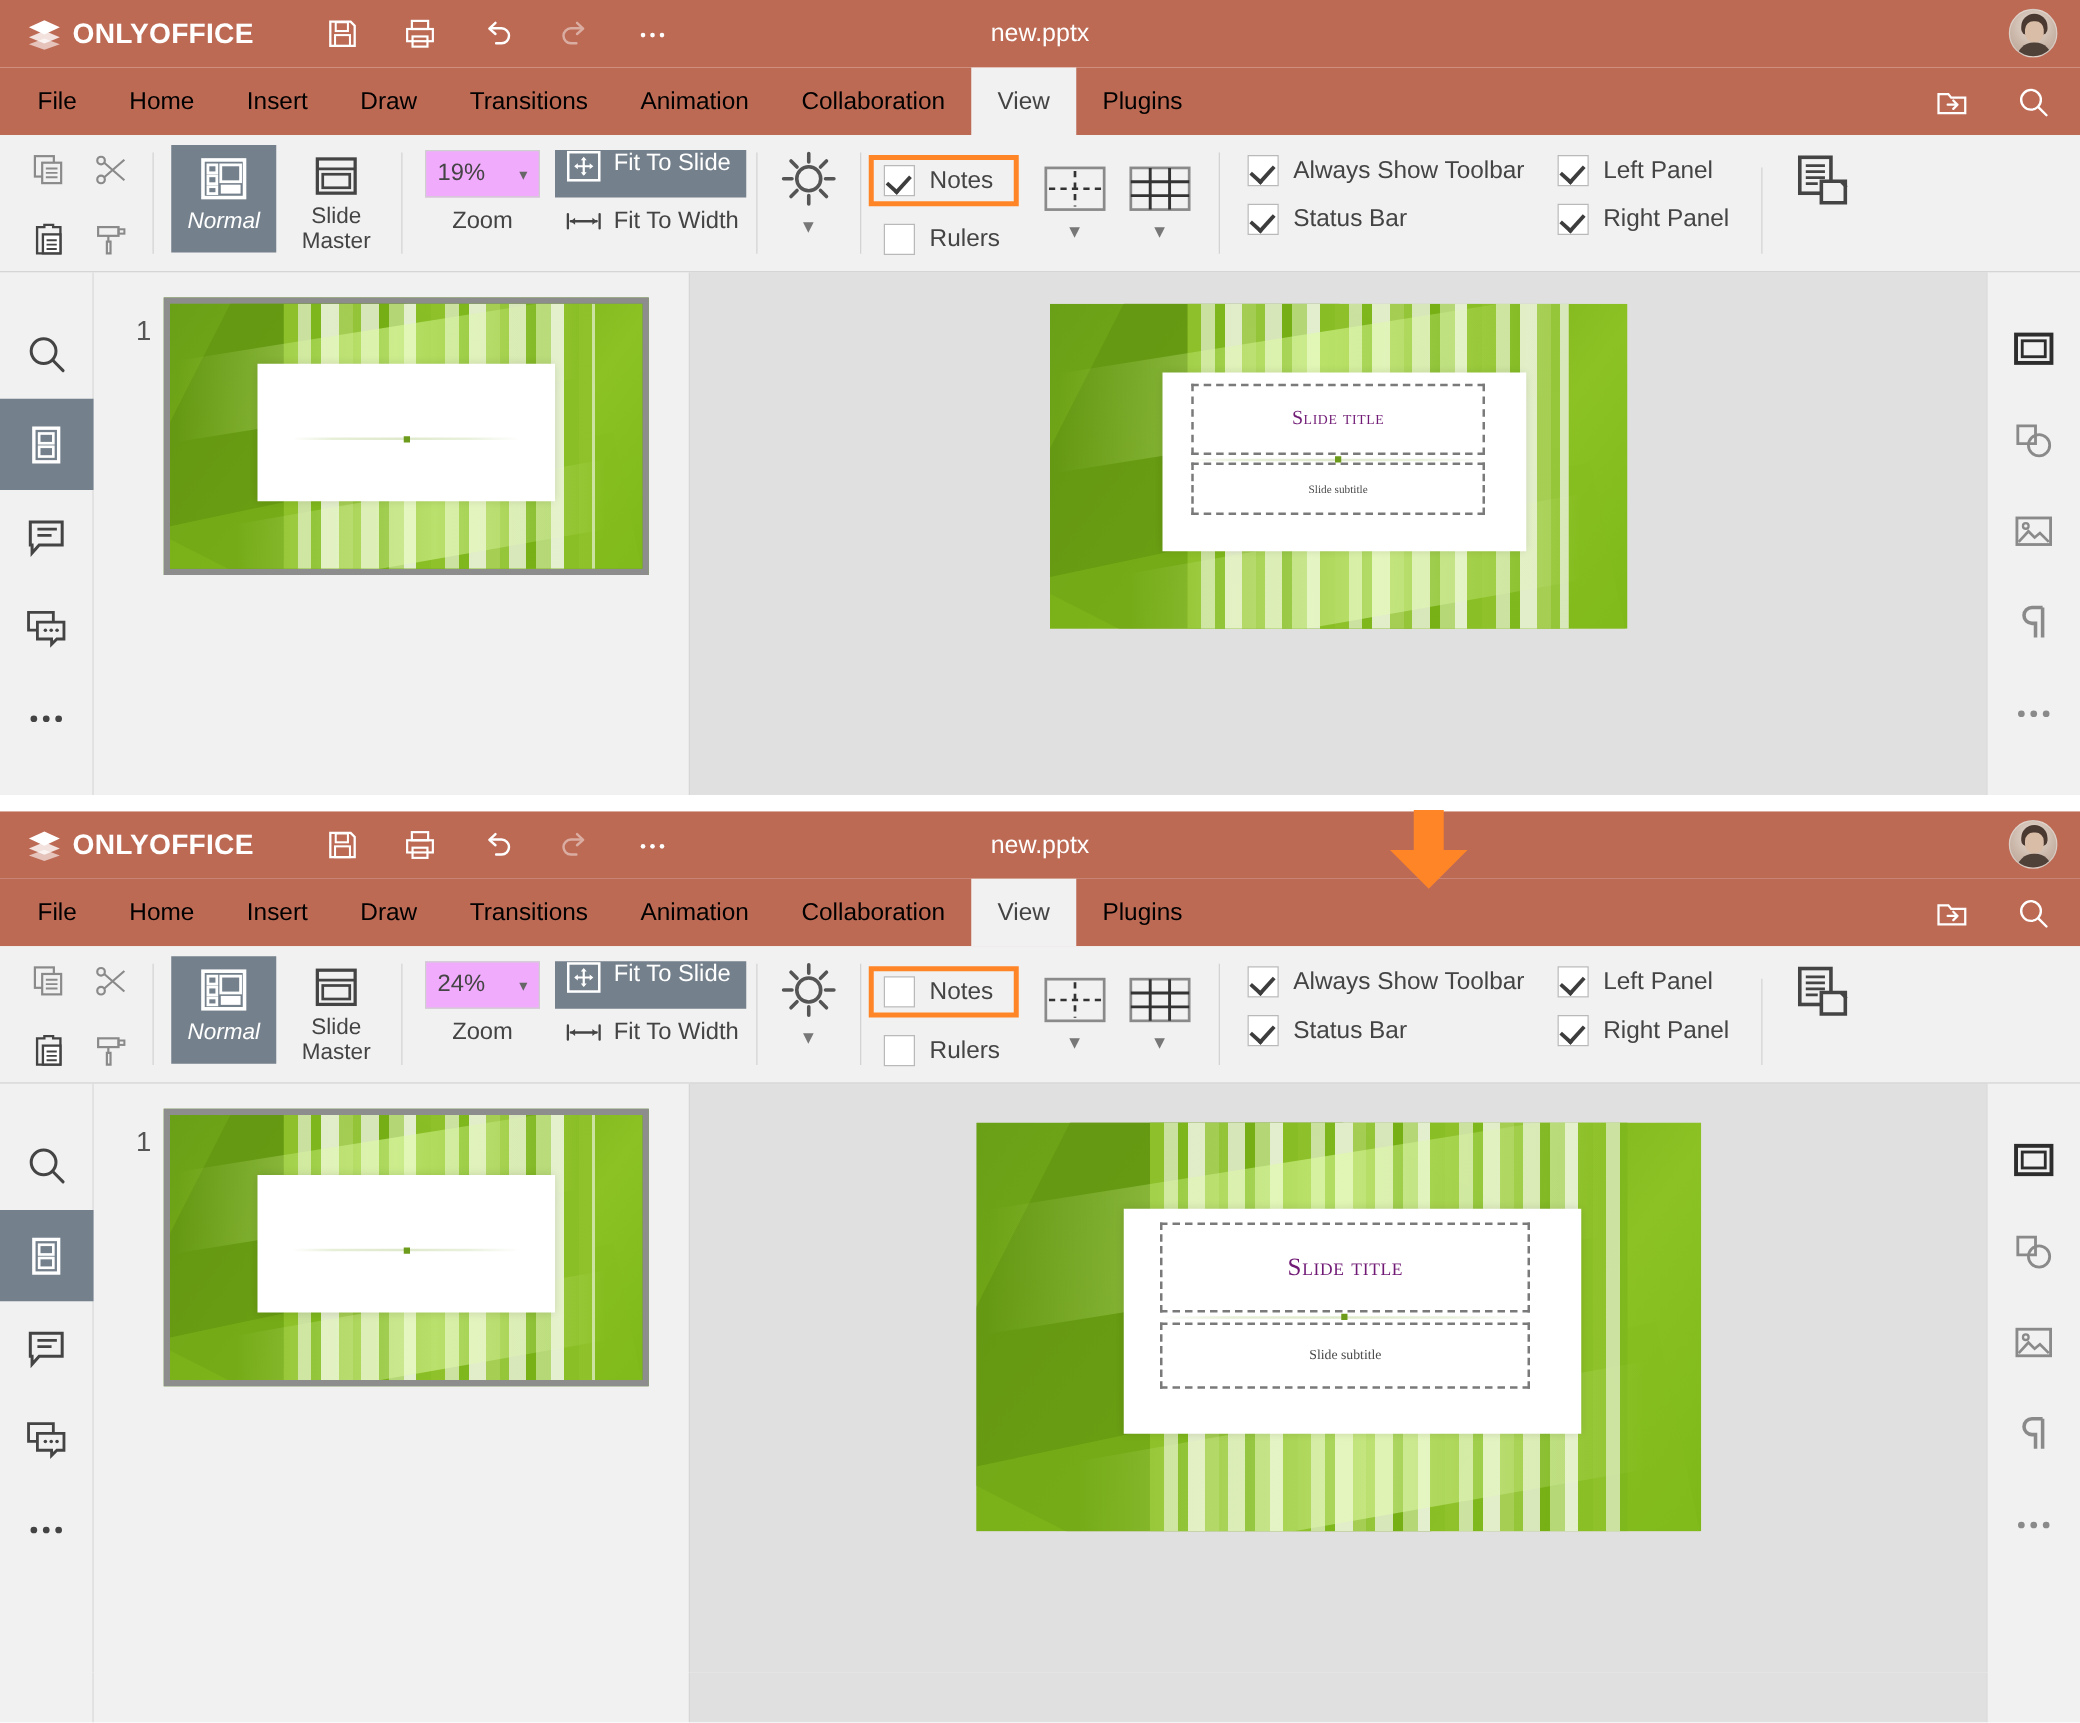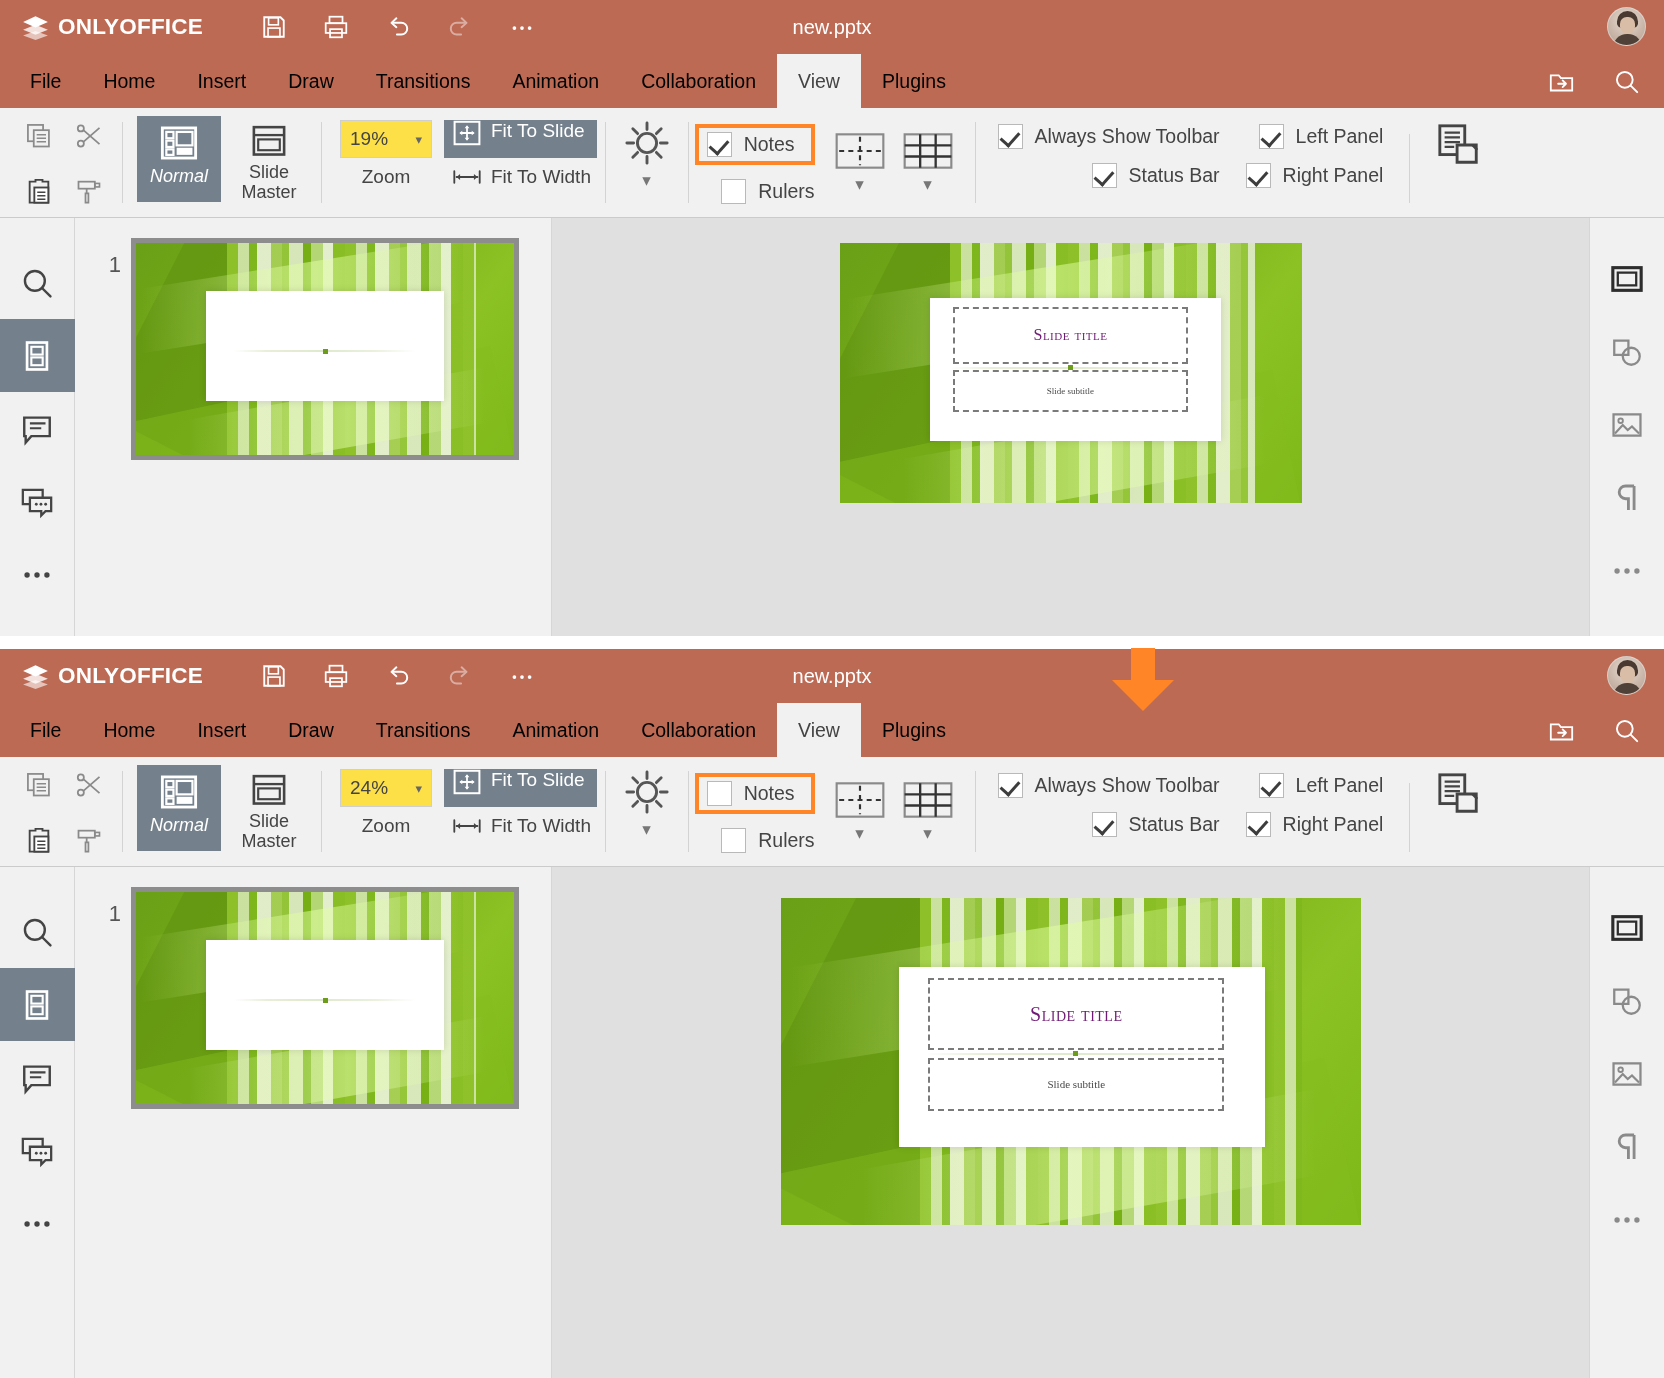--- a/index.html
+++ b/index.html
@@ -105,21 +105,21 @@
   }
   .viewbtn.sel { background:#74808c; color:#ffffff;font-style:italic; }
   .viewbtn .vi { width: 38px; height: 36px; margin-bottom: 5px; display:block; }
 
   .grp-zoom {
     display:flex; flex-direction:column; padding: 12px 8px 0 18px; gap: 2px;
   }
   .zoom-row1 { display:flex; align-items:center; gap: 12px; }
   .zoom-row2 { display:flex; align-items:center; gap: 12px; }
   .zoom-combo {
-    width: 92px; height: 38px; background:#fde047; border:1px solid #cfcfcf;
+    width: 92px; height: 38px; background:#f0abfc; border:1px solid #cfcfcf;
     display:flex; align-items:center; justify-content:space-between;
     padding: 0 9px; font-size: 19px; color:#444;
   }
   .zoom-caret { font-size: 13px; color:#666; }
   .fitslide {
     height: 38px; background:#74808c; color:#fff; display:flex; 
     gap: 9px; padding: 0 12px 0 8px; font-size: 19px; white-space:nowrap;
   }
   .fitwidth {
     height: 34px; display:flex; align-items:center; gap: 9px;
@@ -134,21 +134,21 @@
     display:flex; flex-direction:column; align-items:center;
     padding: 12px 18px 0 18px; justify-content:flex-start;
   }
   .sun-ic { width: 46px; height: 46px; display:block; }
   .caret-sm { font-size: 17px; color:#777; margin-top: 6px; line-height:1; }
 
   .grp-show {
     display:flex; align-items:flex-start; padding: 12px 10px 0 16px; gap: 14px;
   }
   .chk-col { display:flex; flex-direction:column; gap: 14px; padding-top: 4px; }
-  .chkrow { display:flex; align-items:center; gap: 12px; justify-content: flex-end; }
+  .chkrow { display:flex; align-items:center; gap: 12px; }
   .chk {
     width: 25px; height: 25px; background:#fff; border:1px solid #b9b9b9;
     position:relative; flex: 0 0 auto;
   }
   .chk.on::after {
     content:""; position:absolute; left: 5px; top: 3px;
     width: 9px; height: 15px; border: solid #3d3d3d;
     border-width: 0 3px 3px 0; transform: rotate(42deg);
   }
   .chk-lbl { font-size: 19.5px; color:#444; white-space:nowrap; }

